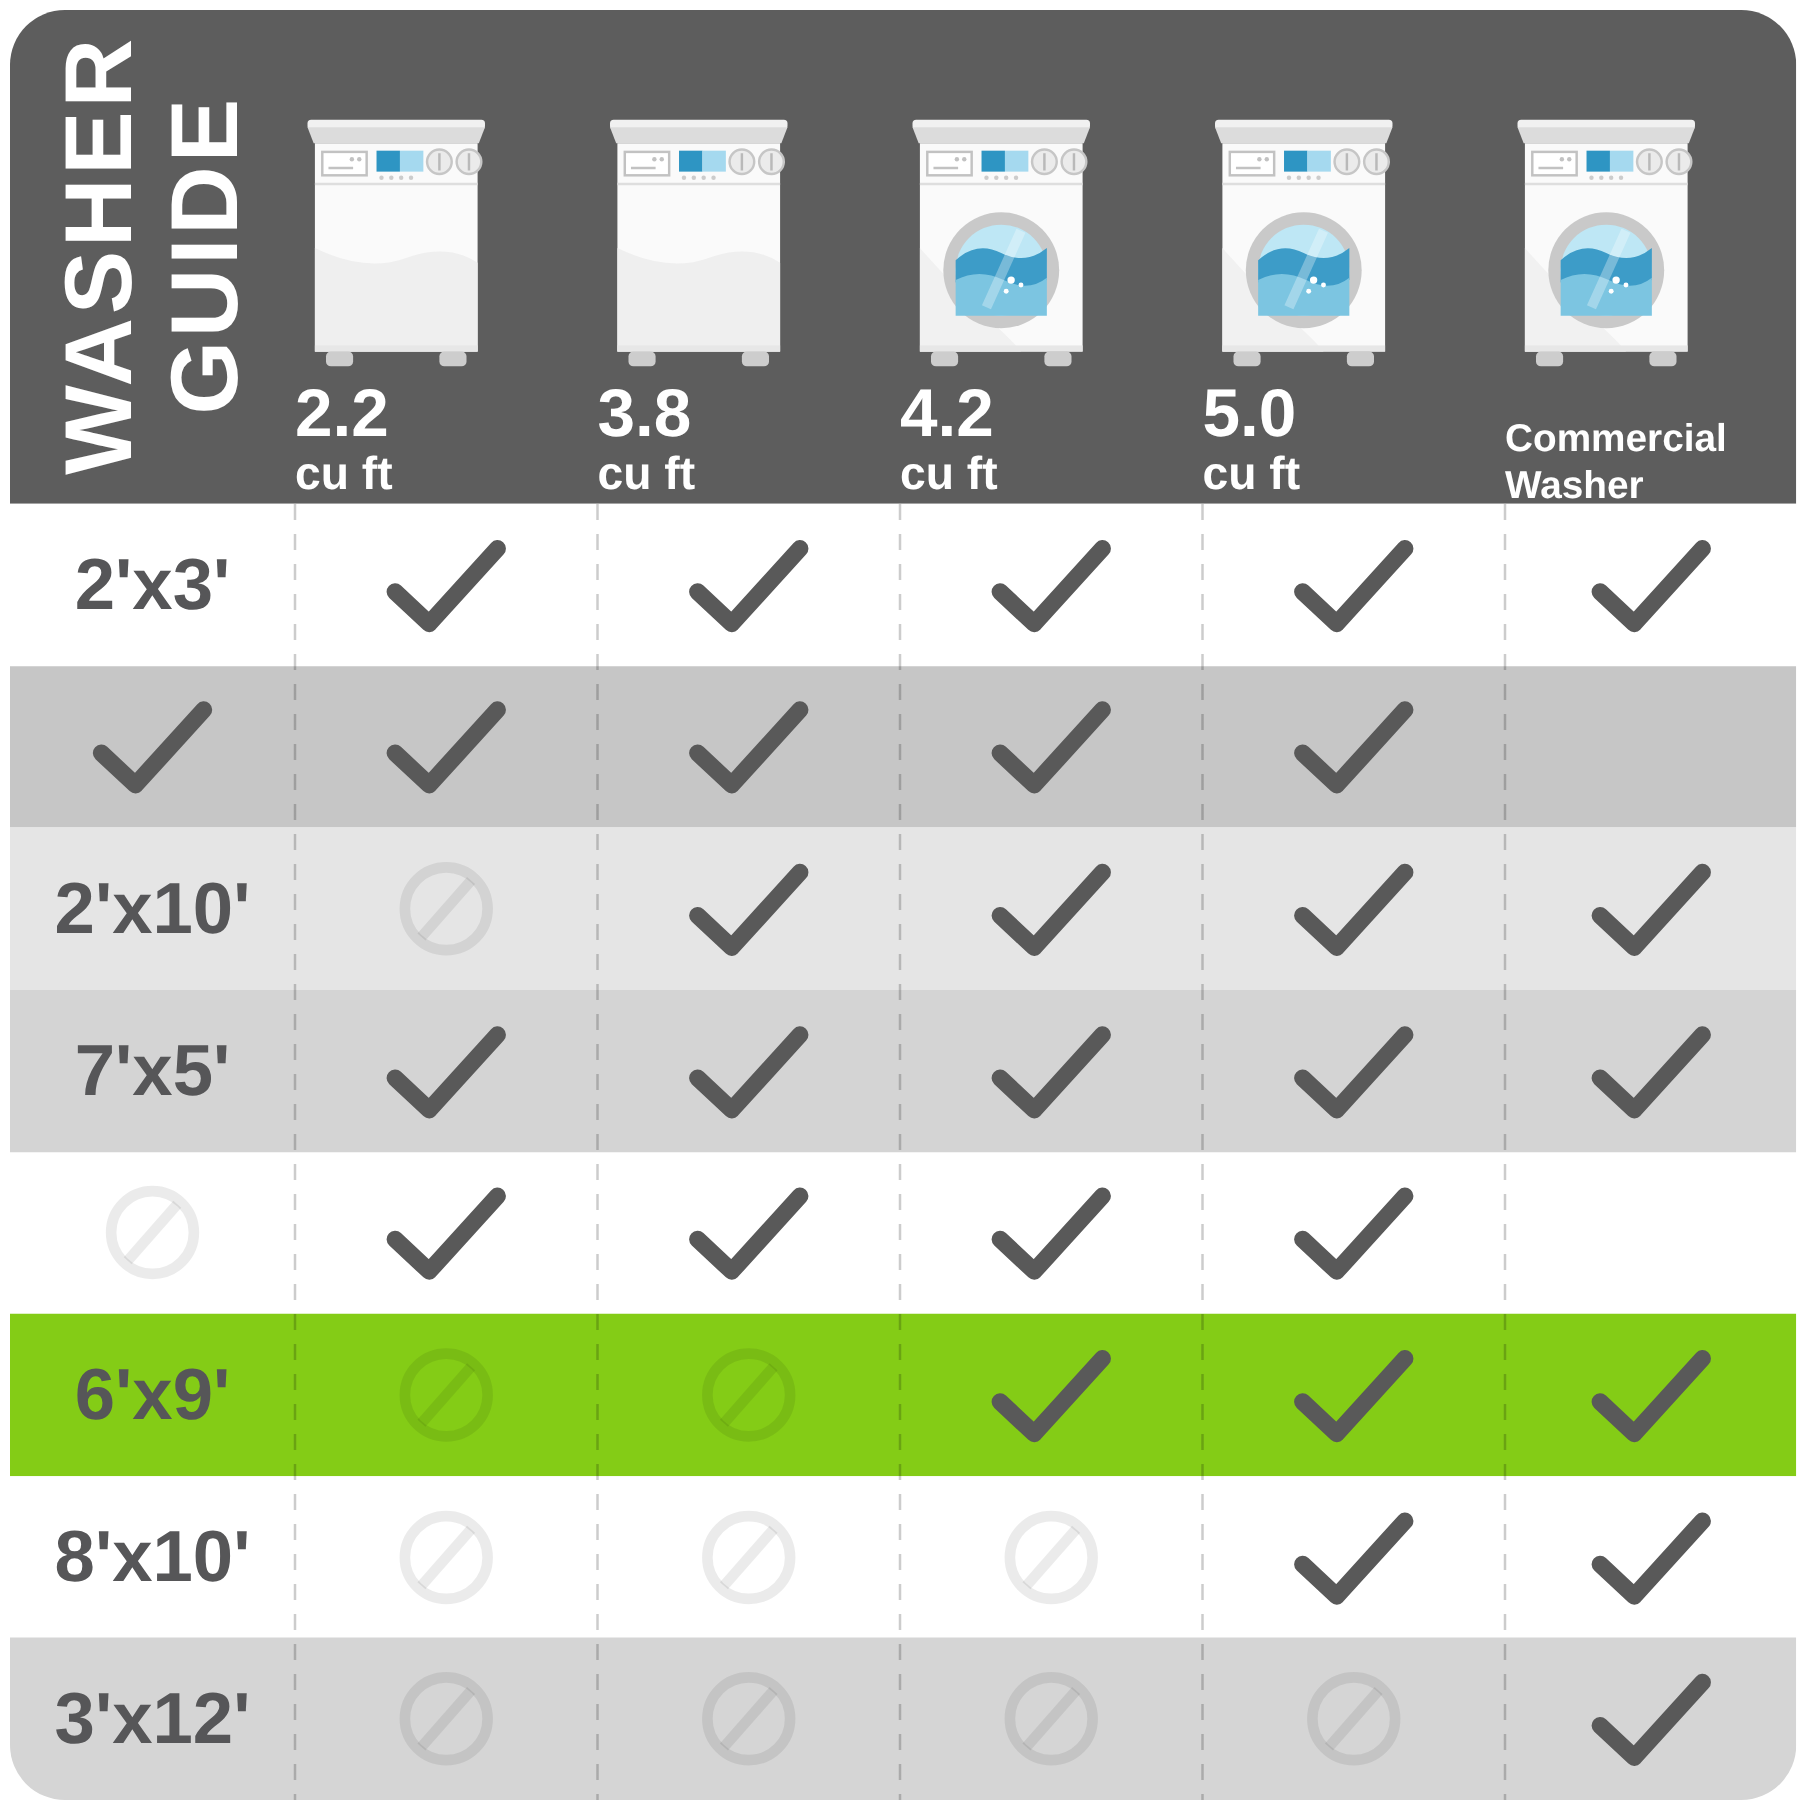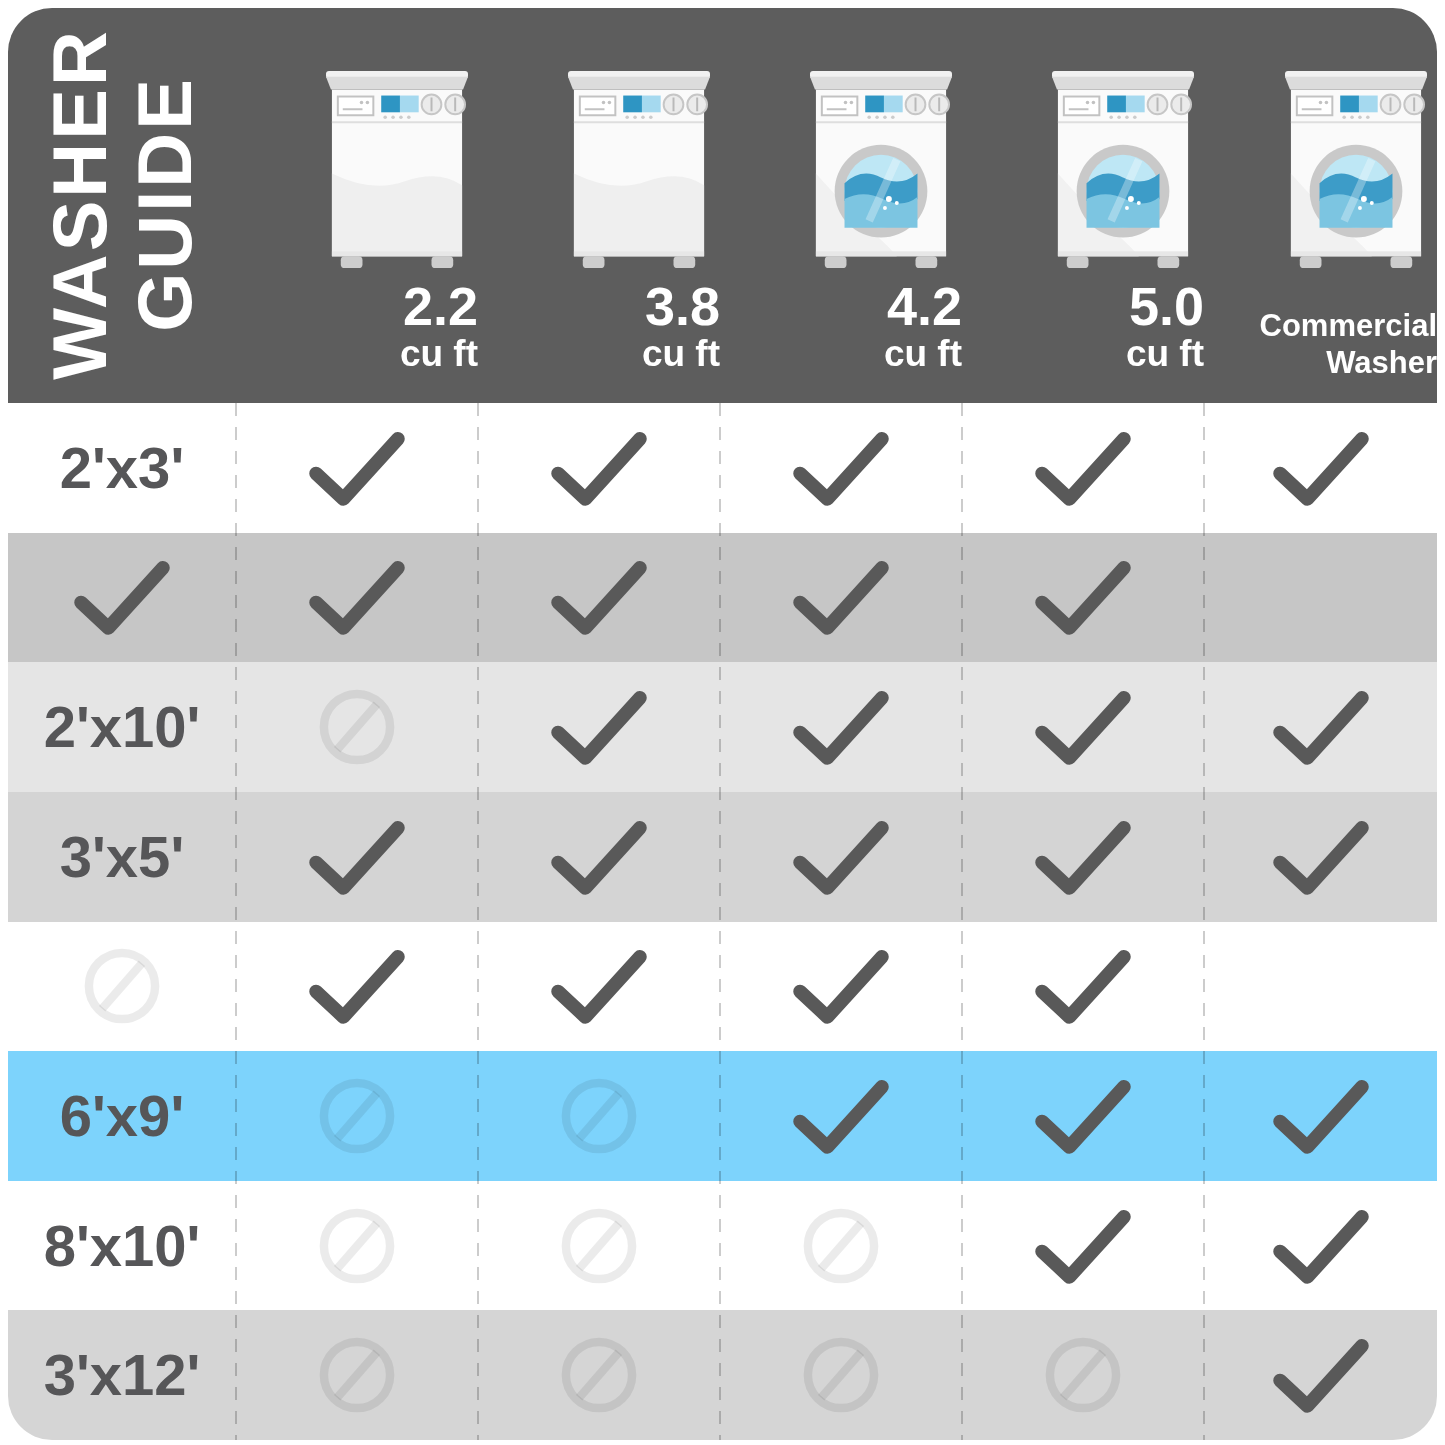--- a/index.html
+++ b/index.html
@@ -22,22 +22,22 @@
     transform:translate(-50%,-50%) rotate(-90deg);
     color:#ffffff;font-weight:bold;font-size:76px;line-height:1.12;
     letter-spacing:3px;text-align:center;white-space:nowrap;
   }
   .title div{display:block;}
   .header-cols{
     position:absolute;left:228px;top:0;right:0;height:100%;
     display:grid;grid-template-columns:242px 242px 242px 242px 1fr;
   }
   .hcol{
-    display:flex;flex-direction:column;align-items:flex-end;
-    padding-top:55px;
+    display:flex;flex-direction:column;align-items:flex-start;
+    padding-top:80px;
   }
   .washer{width:162px;height:212px;flex:0 0 auto;}
   .hcol .num{margin-top:4px;color:#fff;font-weight:bold;font-size:54px;line-height:1;}
   .hcol .sub{color:#fff;font-weight:bold;font-size:37px;line-height:1.15;}
   .hcol.textcol .num{font-size:31px;line-height:1.2;margin-top:32px;}
   .hcol.textcol .sub{font-size:31px;line-height:1.2;}
   
   .rows{
     position:absolute;top:395px;left:0;right:0;bottom:0;
     display:flex;flex-direction:column;
@@ -340,21 +340,21 @@
     <polyline points="10,52 40,80 100,14" fill="none" stroke="#595959" stroke-width="15" stroke-linecap="round" stroke-linejoin="round"></polyline>
   </svg>
         </div>
         <div class="cell">
           <svg class="icon-check" viewBox="0 0 110 92" xmlns="http://www.w3.org/2000/svg">
     <polyline points="10,52 40,80 100,14" fill="none" stroke="#595959" stroke-width="15" stroke-linecap="round" stroke-linejoin="round"></polyline>
   </svg>
         </div>
       </div>
       <div class="trow" style="background: rgb(212, 212, 212);">
-        <div class="rlabel">3'x5'</div>
+        <div class="rlabel">7'x5'</div>
         <div class="cell">
           <svg class="icon-check" viewBox="0 0 110 92" xmlns="http://www.w3.org/2000/svg">
     <polyline points="10,52 40,80 100,14" fill="none" stroke="#595959" stroke-width="15" stroke-linecap="round" stroke-linejoin="round"></polyline>
   </svg>
         </div>
         <div class="cell">
           <svg class="icon-check" viewBox="0 0 110 92" xmlns="http://www.w3.org/2000/svg">
     <polyline points="10,52 40,80 100,14" fill="none" stroke="#595959" stroke-width="15" stroke-linecap="round" stroke-linejoin="round"></polyline>
   </svg>
         </div>
@@ -395,21 +395,21 @@
           <svg class="icon-check" viewBox="0 0 110 92" xmlns="http://www.w3.org/2000/svg">
     <polyline points="10,52 40,80 100,14" fill="none" stroke="#595959" stroke-width="15" stroke-linecap="round" stroke-linejoin="round"></polyline>
   </svg>
         </div>
         <div class="cell">
           <svg class="icon-check" viewBox="0 0 110 92" xmlns="http://www.w3.org/2000/svg">
     <polyline points="10,52 40,80 100,14" fill="none" stroke="#595959" stroke-width="15" stroke-linecap="round" stroke-linejoin="round"></polyline>
   </svg>
         </div>
       </div>
-      <div class="trow" style="background: #7dd3fc;">
+      <div class="trow" style="background: #84cc16;">
         <div class="rlabel">6'x9'</div>
         <div class="cell">
           <svg class="icon-no" viewBox="0 0 110 110" xmlns="http://www.w3.org/2000/svg">
     <circle cx="55" cy="55" r="35" fill="none" stroke="rgba(0,0,0,0.078)" stroke-width="9"></circle>
     <line x1="76" y1="31" x2="34" y2="79" stroke="rgba(0,0,0,0.078)" stroke-width="9"></line>
   </svg>
         </div>
         <div class="cell">
           <svg class="icon-no" viewBox="0 0 110 110" xmlns="http://www.w3.org/2000/svg">
     <circle cx="55" cy="55" r="35" fill="none" stroke="rgba(0,0,0,0.078)" stroke-width="9"></circle>

